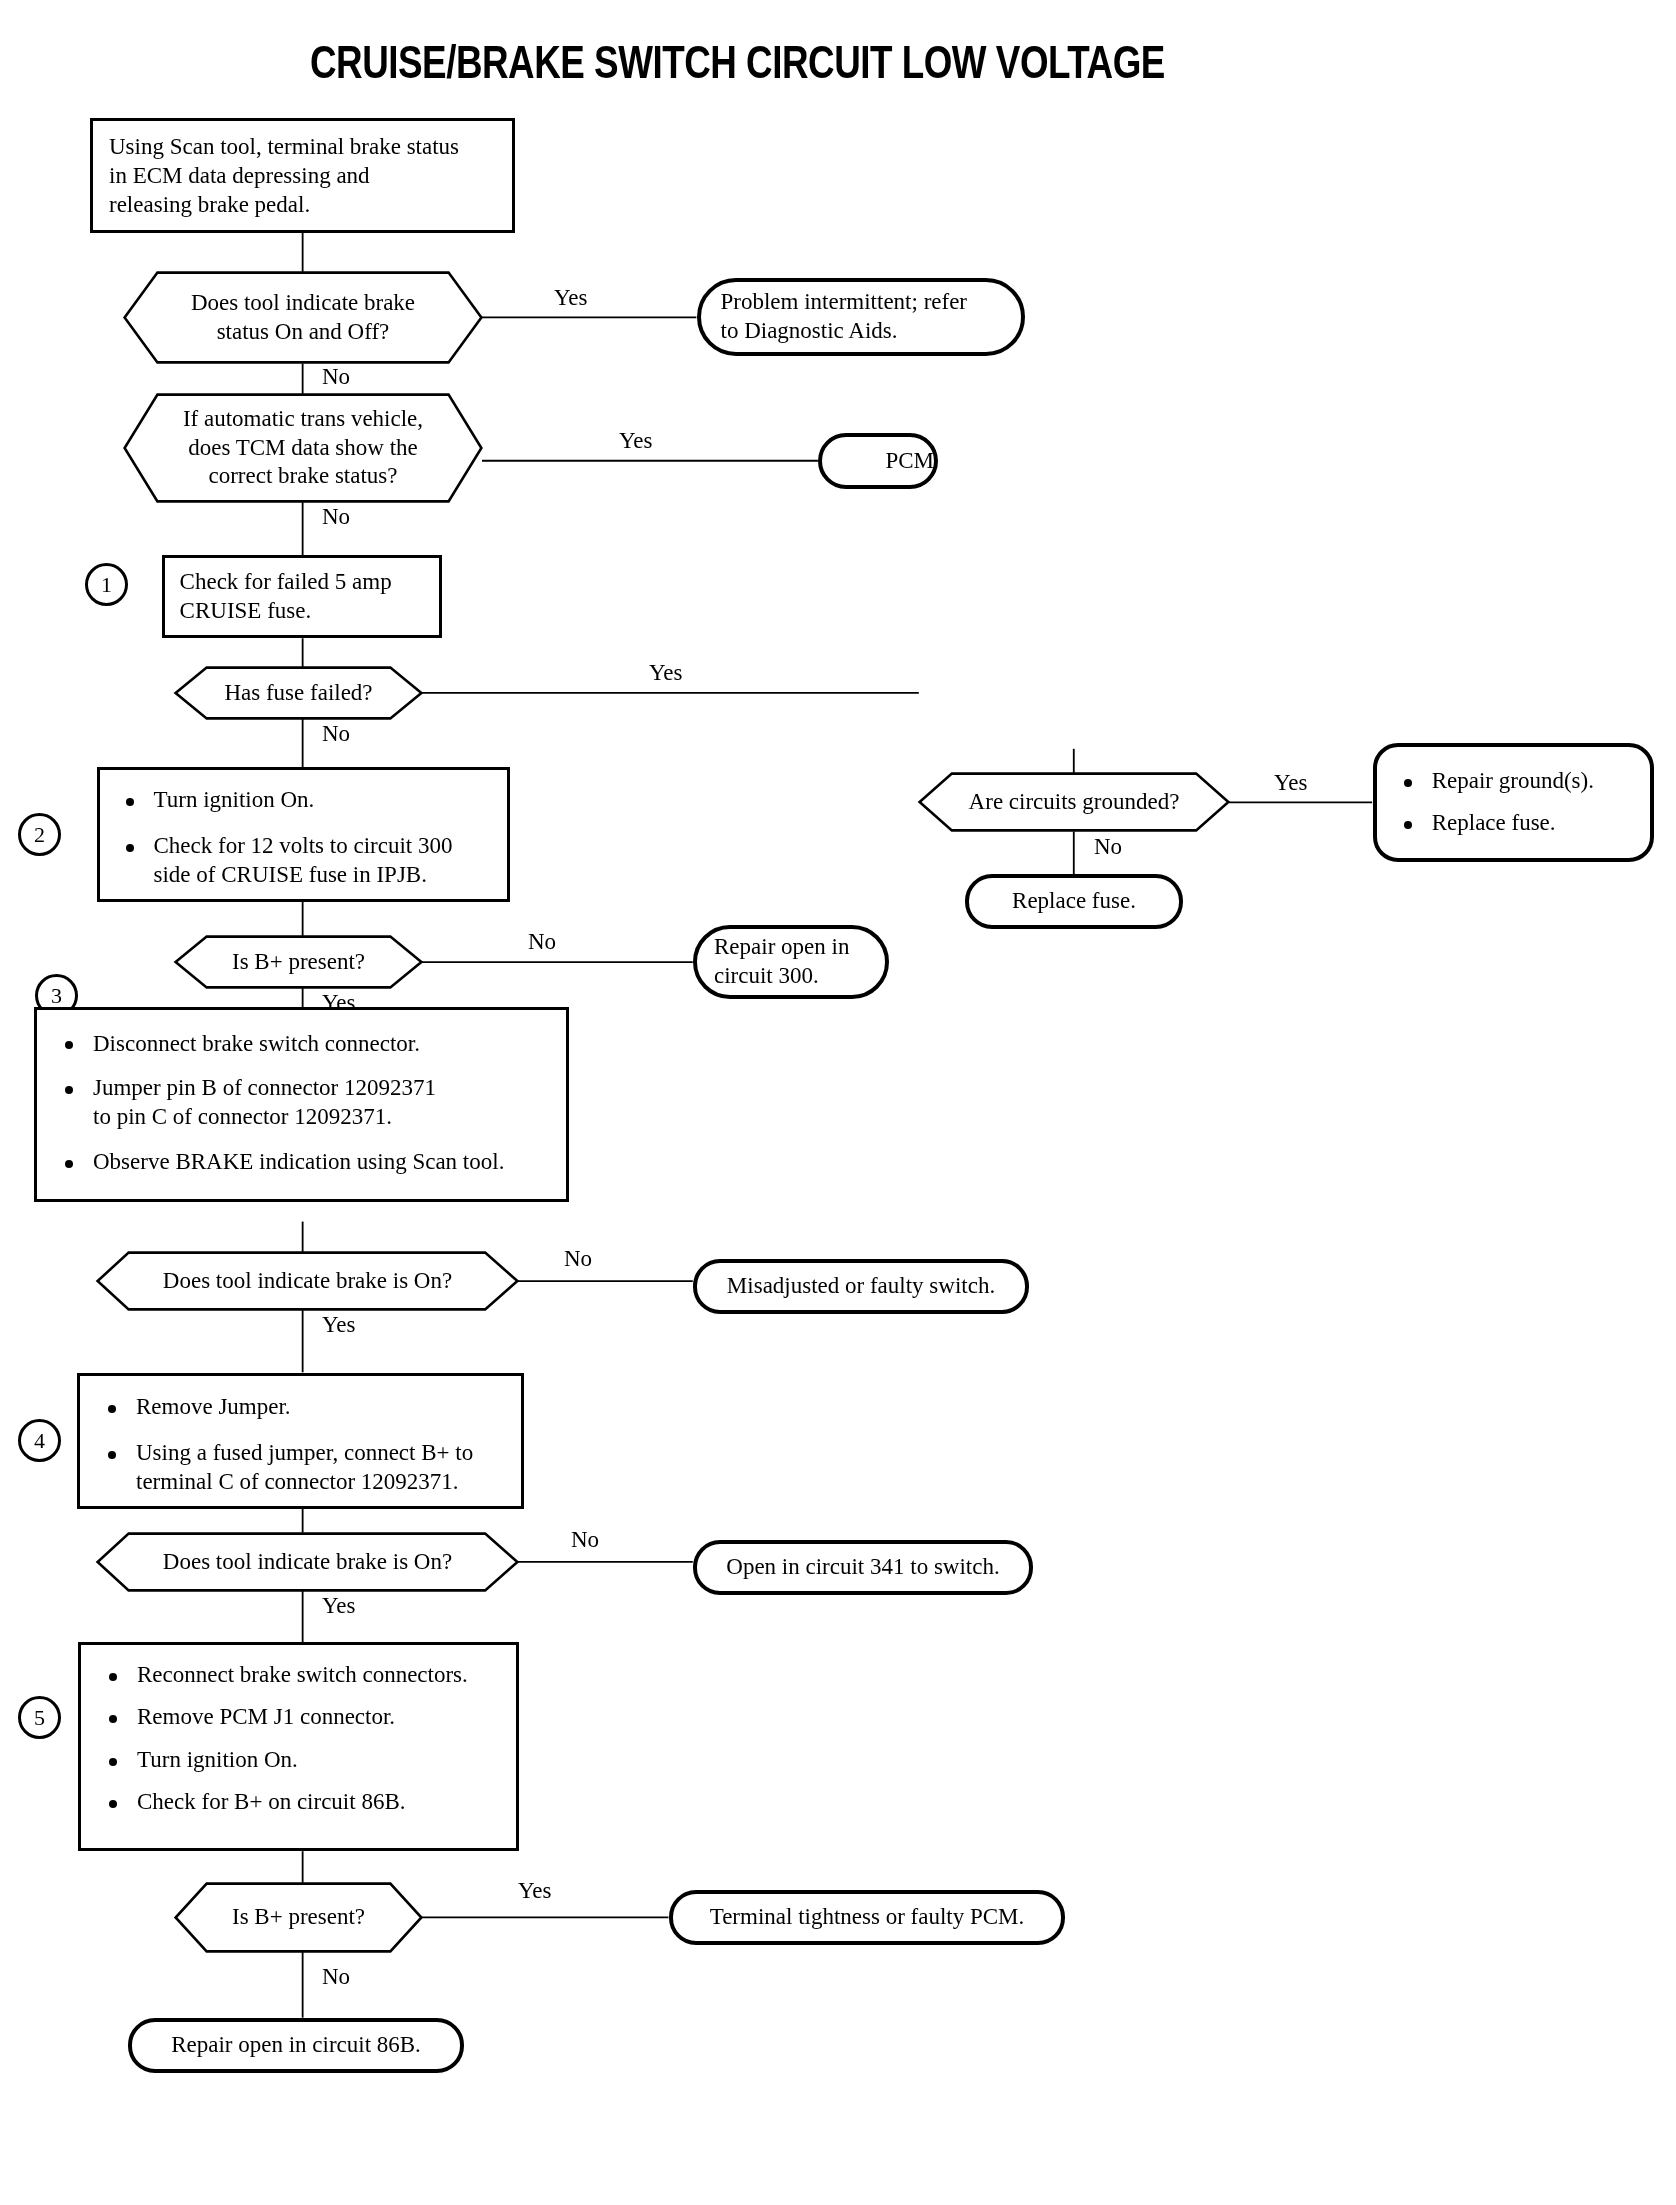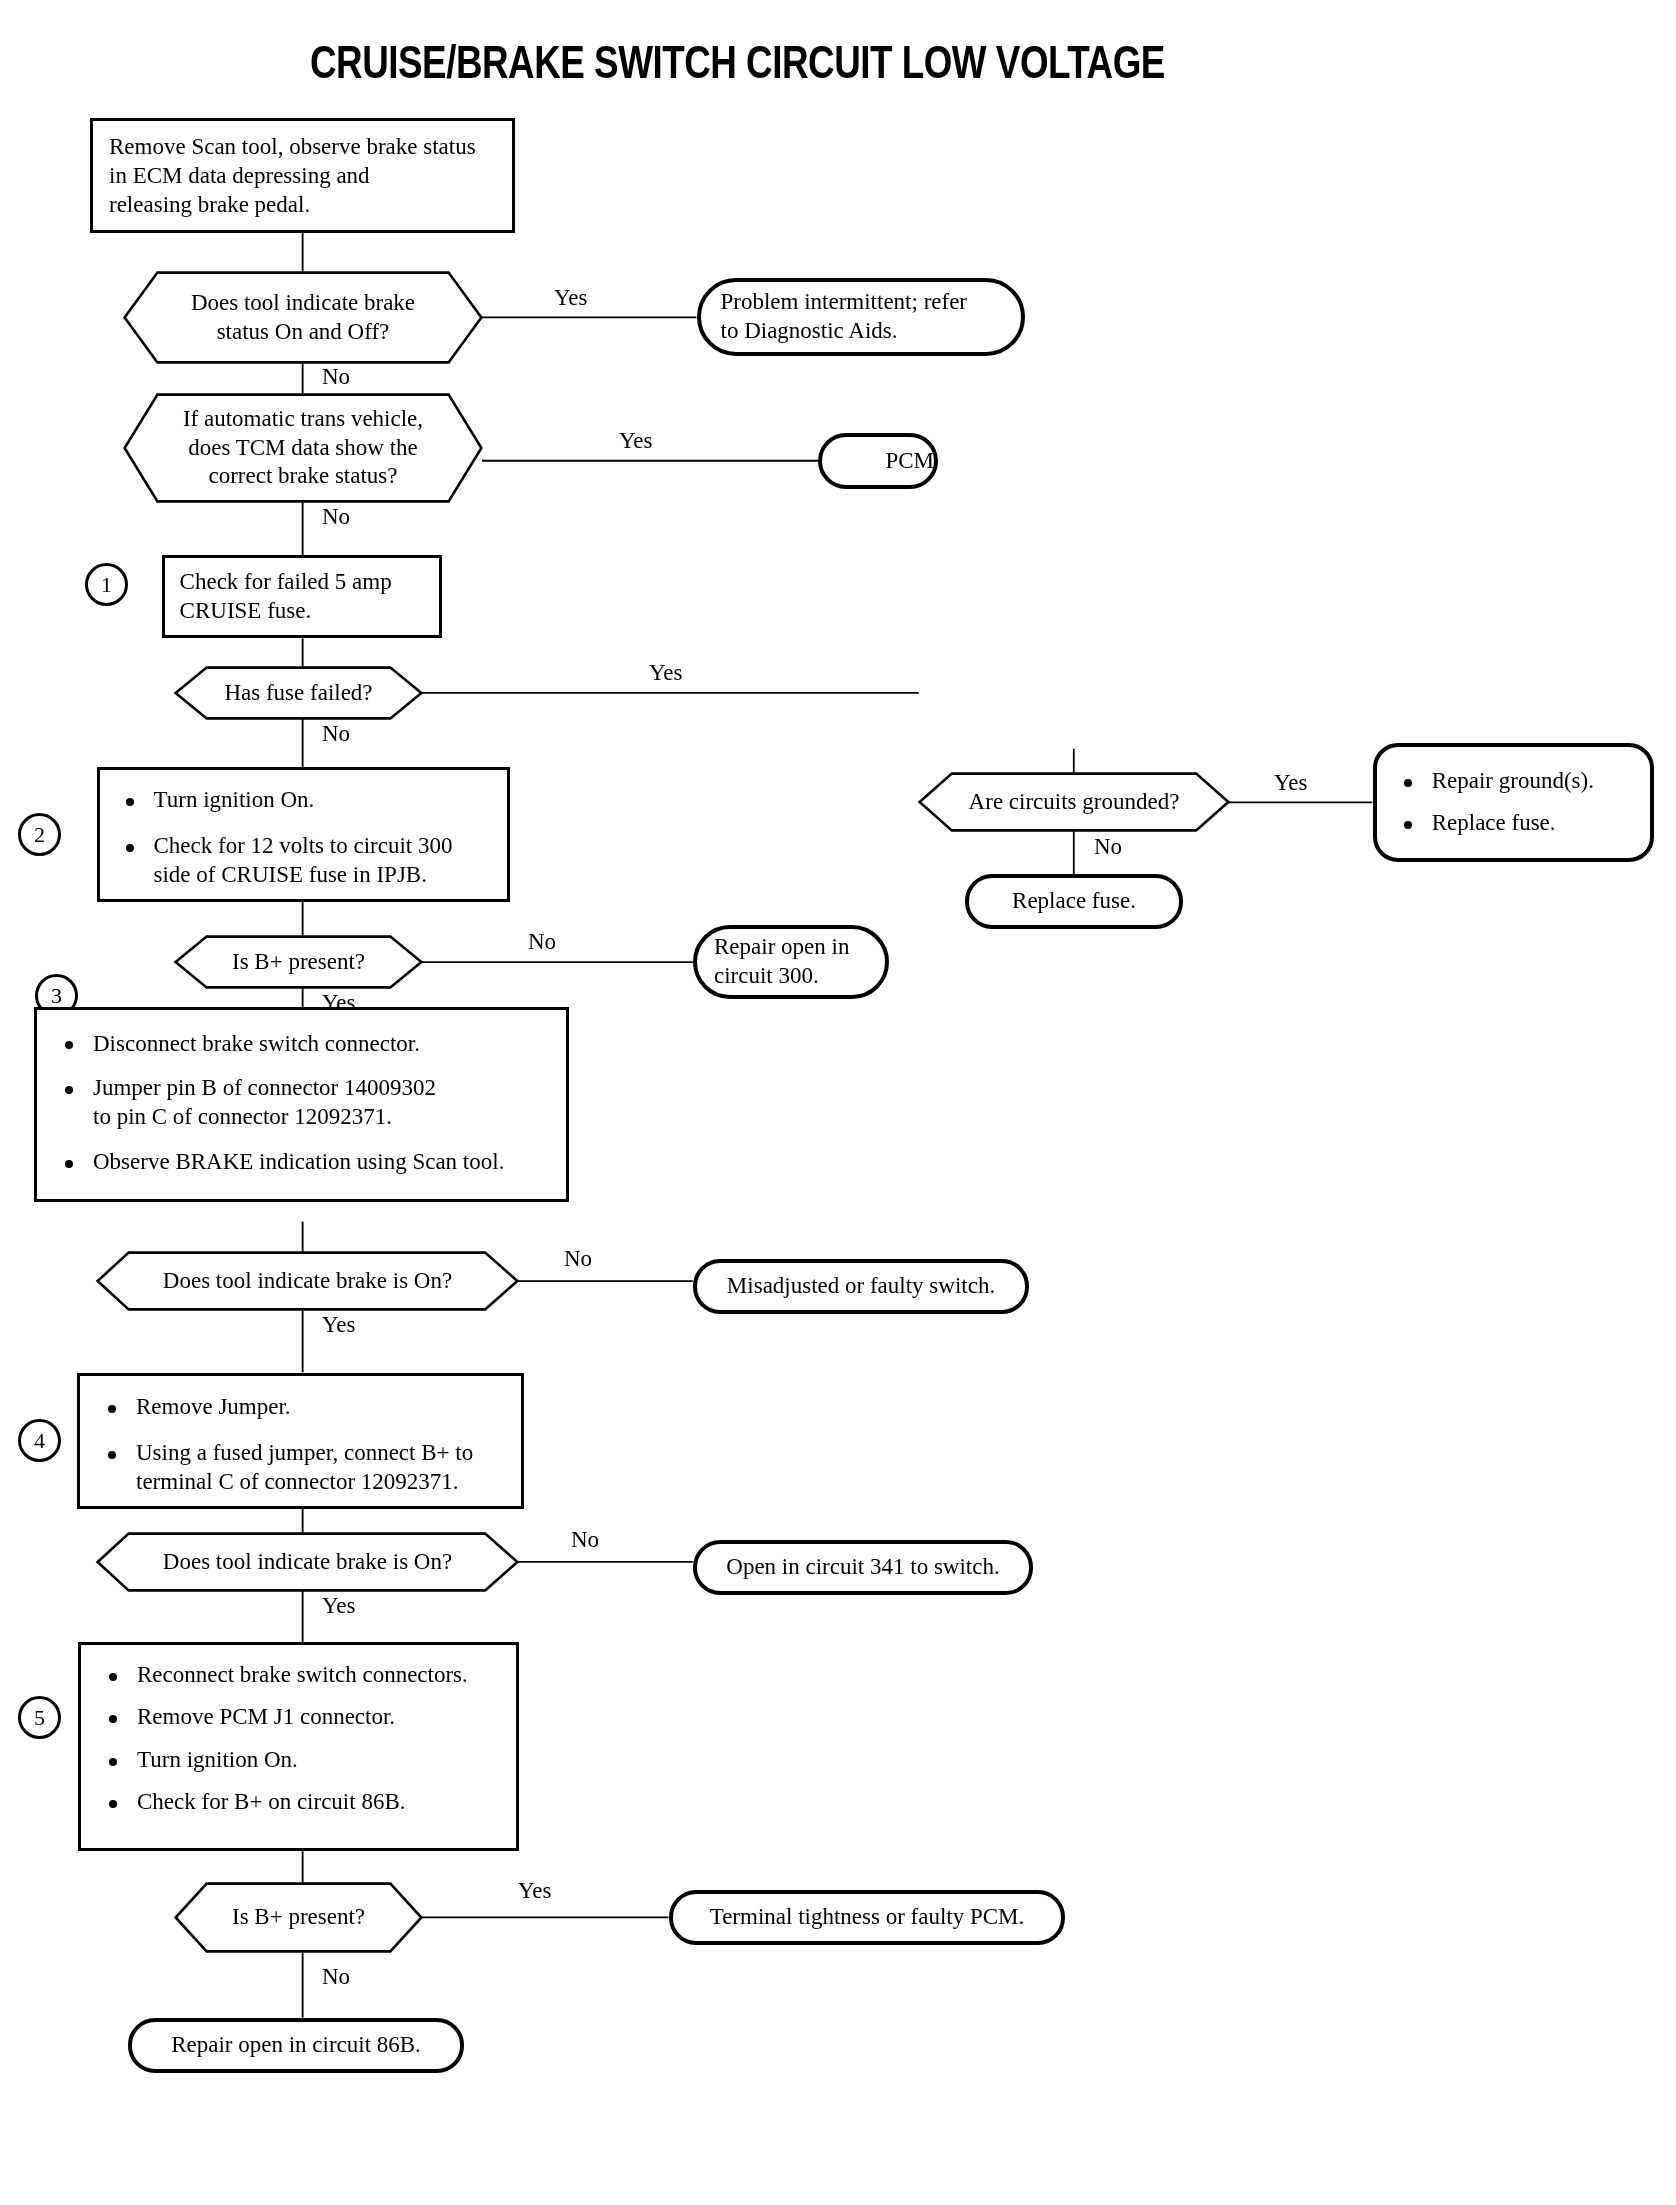--- a/index.html
+++ b/index.html
@@ -108,21 +108,21 @@
       <line x1="694" y1="3155" x2="1100" y2="3155"></line>
 
       <line x1="498" y1="3212" x2="498" y2="3320"></line>
     </g>
   </svg>
 
   <div class="title" style="left:310px;top:35px;">CRUISE/BRAKE SWITCH CIRCUIT LOW VOLTAGE</div>
 
   <div class="proc" style="left:90px;top:118px;width:425px;height:115px;">
     <div class="pad tx" style="left:16px;top:12px;">
-      <div>Remove Scan tool, observe brake status</div>
+      <div>Using Scan tool, terminal brake status</div>
       <div>in ECM data depressing and</div>
       <div>releasing brake pedal.</div>
     </div>
   </div>
 
   <div class="dec" style="left:124px;top:272px;width:358px;height:91px;">
     <svg viewBox="0 0 589 150" preserveAspectRatio="none">
       <polygon points="55,1 534,1 588,75 534,149 55,149 1,75" fill="#fff" stroke="#000" stroke-width="2.6" vector-effect="non-scaling-stroke"></polygon>
     </svg>
     <div class="dtext tx">
@@ -249,21 +249,21 @@
 
   <div class="circ" style="left:35px;top:974px;width:43px;height:43px;">3</div>
   <div class="proc" style="left:34px;top:1007px;width:535px;height:195px;">
     <ul class="bl" style="padding:19.5px 0 0 22px;">
       <li>
         <span class="bu"></span>
         <span>Disconnect brake switch connector.</span>
       </li>
       <li style="margin-top:16px;">
         <span class="bu"></span>
-        <span>Jumper pin B of connector 14009302</span>
+        <span>Jumper pin B of connector 12092371</span>
         <div>to pin C of connector 12092371.</div>
       </li>
       <li style="margin-top:16px;">
         <span class="bu"></span>
         <span>Observe BRAKE indication using Scan tool.</span>
       </li>
     </ul>
   </div>
 
   <div class="dec" style="left:97px;top:1252px;width:421px;height:58px;">

